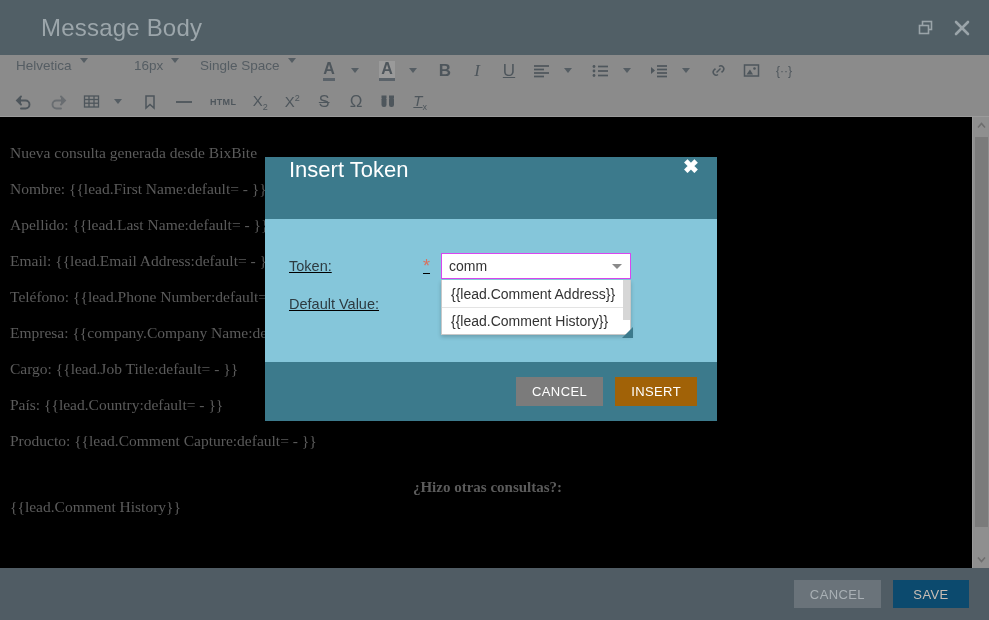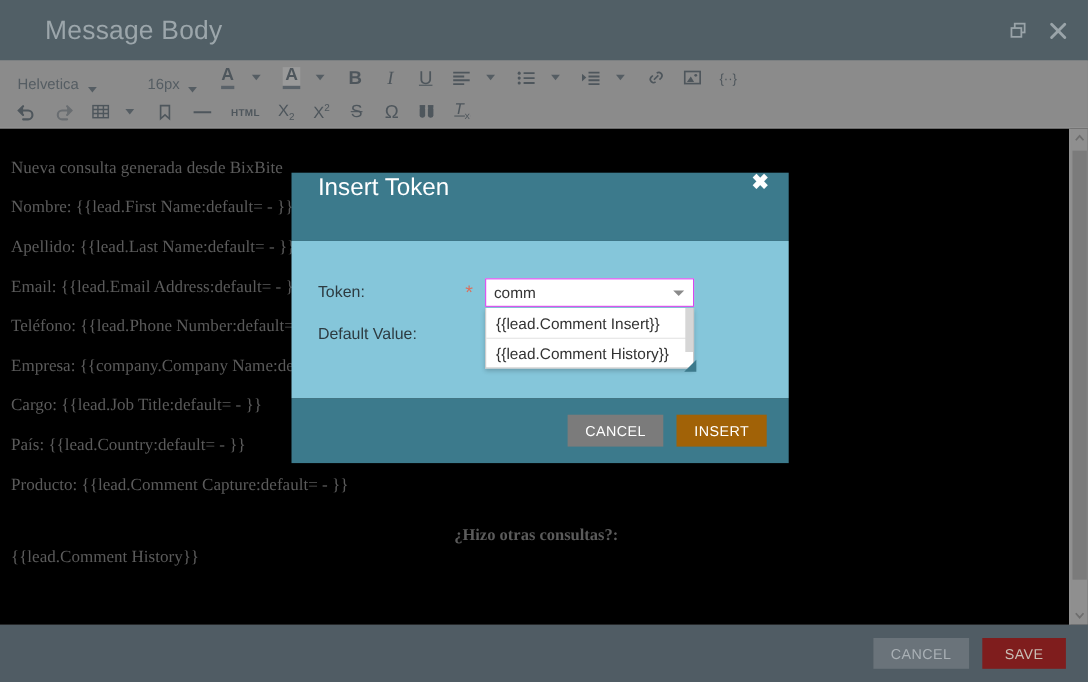--- a/index.html
+++ b/index.html
@@ -33,21 +33,21 @@
   .toolbar {
     position: absolute; left: 0; top: 55px; width: 989px; height: 62px;
     background: #8b8b8b;
     border-bottom: 1px solid #9b9b9b;
   }
   .tb-row {
     height: 31px; display: flex; align-items: center;
     padding-left: 10px; gap: 0px;
   }
   .tb-sel {
-    display: flex; align-items: flex-end;
+    display: flex; align-items: flex-start;
     color: #555d63; font-size: 13.5px;
     height: 26px; padding: 0 6px 0 6px;
     white-space: nowrap;
   }
   .tb-sel .caret { margin-left: 8px; }
   .caret {
     width: 0; height: 0;
     border-left: 4.5px solid transparent;
     border-right: 4.5px solid transparent;
     border-top: 5px solid #555d63;
@@ -108,21 +108,21 @@
     display: flex; align-items: center; justify-content: flex-end;
     padding-right: 20px; gap: 12px;
   }
   .btm-btn {
     height: 28px; min-width: 76px; padding: 0 16px;
     display: flex; align-items: center; justify-content: center;
     font-size: 13px; letter-spacing: .4px; border: none;
     font-family: inherit;
   }
   .btm-cancel { background: #6a737a; color: #a9b0b5; }
-  .btm-save { background: #7f1d1d; color: #c9bdb4; text-align: right; }
+  .btm-save { background: #0c4a6e; color: #c9bdb4; text-align: right; }
 
   
   .modal {
     position: absolute; left: 265px; top: 157px;
     width: 452px; height: 264px;
     box-shadow: 0 2px 8px rgba(0,0,0,.25);
   }
   .modal-header {
     height: 62px; background: #3c7a8c;
     display: flex; align-items: flex-start;
@@ -135,21 +135,21 @@
     margin-left: auto; color: #ffffff; font-size: 19px;
     line-height: 1; font-weight: bold;
     background: none; border: none; font-family: inherit; cursor: pointer;
   }
   .modal-body {
     height: 143px; background: #85c6da;
     padding: 28px 24px 0 24px;
     position: relative;
   }
   .form-row {
-    display: flex; align-items: center; height: 38px;
+    display: flex; align-items: center; height: 38px; text-decoration: underline;
   }
   .form-label {
     width: 134px; color: #2d3b41; font-size: 14.5px;
   }
   .req-star {
     color: #d9715e; font-size: 18px; width: 18px; line-height: 1;
   }
   .field-wrap { position: relative; }
   .token-input {
     width: 190px; height: 26px;
@@ -225,20 +225,24 @@
 
   <div class="tb-row">
     <div class="tb-sel" style="width:118px">
       <span>Helvetica</span>
       <span class="caret"></span>
     </div>
     <div class="tb-sel" style="width:66px">
       <span>16px</span>
       <span class="caret"></span>
     </div>
+    <div class="tb-sel" style="width:122px">
+      <span>Single Space</span>
+      <span class="caret"></span>
+    </div>
 
     <div class="tb-btn">
         <span class="tb-A">A</span>
       </div>
     <div class="tb-btn">
         <span class="caret"></span>
       </div>
     <div class="tb-gap"></div>
     <div class="tb-btn">
         <span class="tb-A hl">A</span>
@@ -387,21 +391,21 @@
     <div class="tb-btn">
       <svg width="16" height="15" viewBox="0 0 16 15" fill="currentColor">
         <rect x="1.5" y="3" width="5" height="10" rx="2.2"></rect>
         <rect x="9" y="3" width="5" height="10" rx="2.2"></rect>
         <rect x="1.5" y="1.5" width="5" height="2.5"></rect>
         <rect x="9" y="1.5" width="5" height="2.5"></rect>
       </svg>
     </div>
     <div class="tb-gap"></div>
     <div class="tb-btn">
-      <span style="font-size:15px;font-family:Liberation Mono, monospace;font-style:italic;text-decoration:underline">T<sub style="font-size:9px;font-style:normal">x</sub></span>
+      <span style="font-size:15px;font-family:Liberation Sans, sans-serif;font-style:italic;text-decoration:underline">T<sub style="font-size:9px;font-style:normal">x</sub></span>
     </div>
   </div>
 </div>
 
 <div class="editor">
   <div class="editor-body">
     <p>Nueva consulta generada desde BixBite</p>
     <p>Nombre: {{lead.First Name:default= - }}</p>
     <p>Apellido: {{lead.Last Name:default= - }}</p>
     <p>Email: {{lead.Email Address:default= - }}</p>
@@ -442,21 +446,21 @@
   </div>
 
   <div class="modal-body">
     <div class="form-row">
       <span class="form-label">Token:</span>
       <span class="req-star">*</span>
       <span class="field-wrap">
         <input class="token-input" type="text" value="comm" style="">
         <span class="input-caret"></span>
         <span class="dropdown">
-          <span class="dd-item">{{lead.Comment Insert}}</span>
+          <span class="dd-item">{{lead.Comment Address}}</span>
           <span class="dd-item">{{lead.Comment History}}</span>
           <span class="dd-scroll"></span>
           <span class="dd-grip"></span>
         </span>
       </span>
     </div>
 
     <div class="form-row">
       <span class="form-label">Default Value:</span>
       <span class="req-star"></span>

